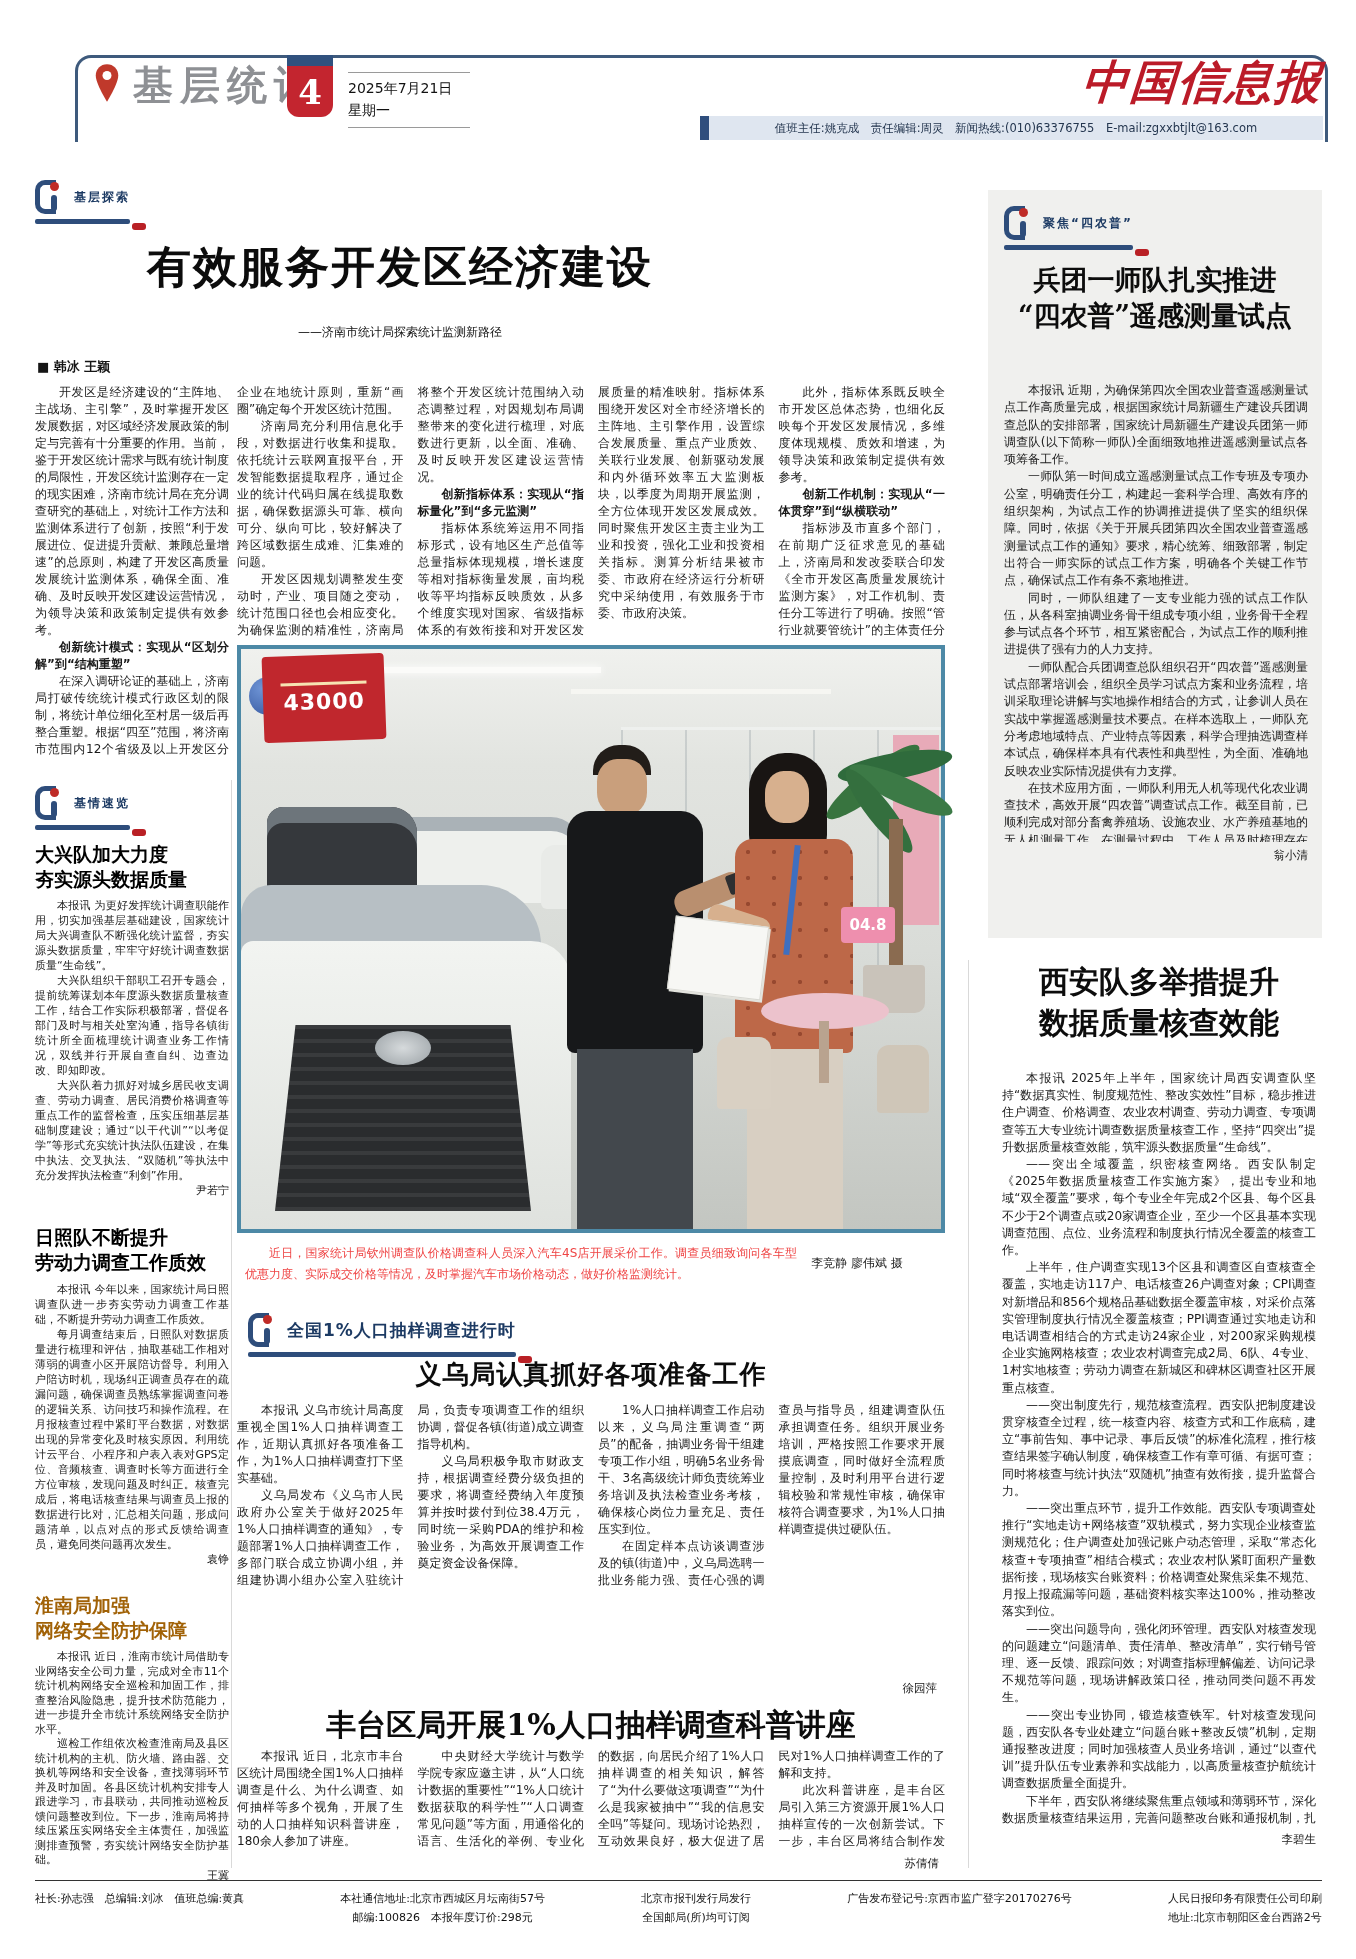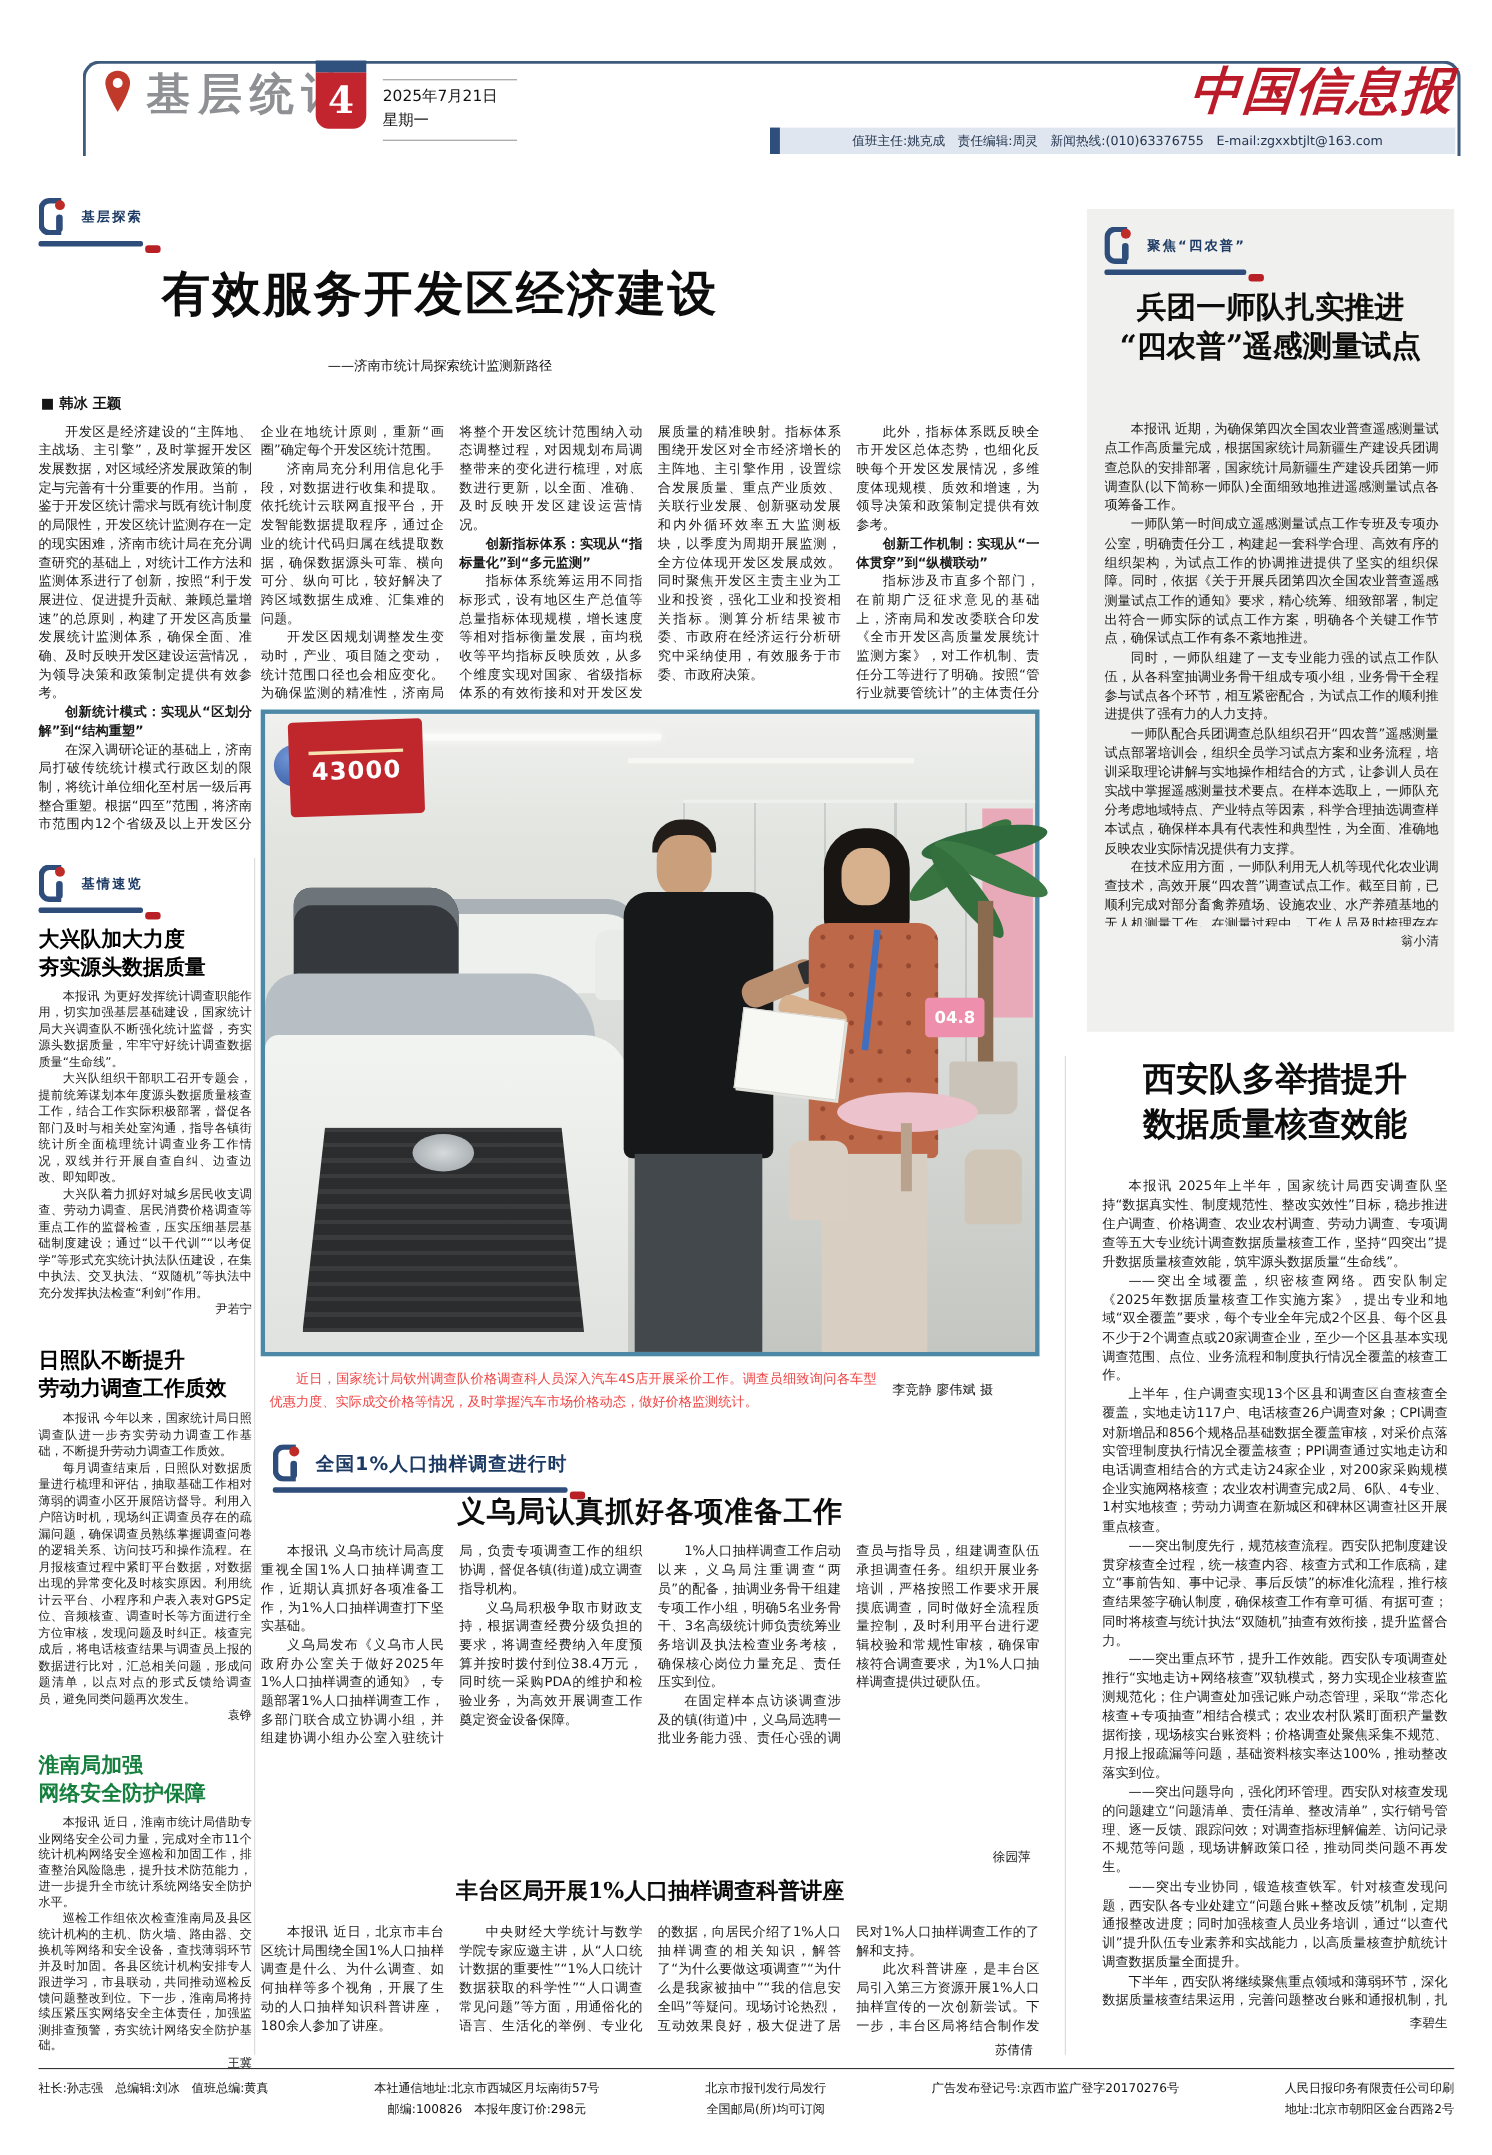--- a/index.html
+++ b/index.html
@@ -151,21 +151,21 @@
   <div class="abs" style="left:35px;top:1225px;font-size:19px;font-weight:bold;line-height:1.3;color:#000;">
     <div>日照队不断提升</div>
     <div>劳动力调查工作质效</div>
   </div>
   <div class="abs smallcol" style="left:35px;top:1282px;width:194px;">
     <p class="jp">本报讯 今年以来，国家统计局日照调查队进一步夯实劳动力调查工作基础，不断提升劳动力调查工作质效。</p>
     <p class="jp">每月调查结束后，日照队对数据质量进行梳理和评估，抽取基础工作相对薄弱的调查小区开展陪访督导。利用入户陪访时机，现场纠正调查员存在的疏漏问题，确保调查员熟练掌握调查问卷的逻辑关系、访问技巧和操作流程。在月报核查过程中紧盯平台数据，对数据出现的异常变化及时核实原因。利用统计云平台、小程序和户表入表对GPS定位、音频核查、调查时长等方面进行全方位审核，发现问题及时纠正。核查完成后，将电话核查结果与调查员上报的数据进行比对，汇总相关问题，形成问题清单，以点对点的形式反馈给调查员，避免同类问题再次发生。</p>
     <div class="byl-line">袁铮</div>
   </div>
 
-  <div class="abs" style="left:35px;top:1593px;font-size:19px;font-weight:bold;line-height:1.3;color:#15803d;">
+  <div class="abs" style="left:35px;top:1593px;font-size:19px;font-weight:bold;line-height:1.3;color:#a16207;">
     <div>淮南局加强</div>
     <div>网络安全防护保障</div>
   </div>
   <div class="abs smallcol" style="left:35px;top:1650px;width:194px;">
     <p class="jp" style="line-height:14.5px;">本报讯 近日，淮南市统计局借助专业网络安全公司力量，完成对全市11个统计机构网络安全巡检和加固工作，排查整治风险隐患，提升技术防范能力，进一步提升全市统计系统网络安全防护水平。</p>
     <p class="jp" style="line-height:14.5px;">巡检工作组依次检查淮南局及县区统计机构的主机、防火墙、路由器、交换机等网络和安全设备，查找薄弱环节并及时加固。各县区统计机构安排专人跟进学习，市县联动，共同推动巡检反馈问题整改到位。下一步，淮南局将持续压紧压实网络安全主体责任，加强监测排查预警，夯实统计网络安全防护基础。</p>
     <div class="byl-line">王冀</div>
   </div>
 
   <div class="abs photo" style="left:237px;top:645px;width:708px;height:588px;">
@@ -249,21 +249,21 @@
   <div class="abs hs" style="left:237px;top:1357px;width:708px;text-align:center;font-size:26px;letter-spacing:1px;">义乌局认真抓好各项准备工作</div>
   <div class="abs cols4 clip" style="left:237px;top:1402px;width:708px;height:276px;">
     <p class="jp">本报讯 义乌市统计局高度重视全国1%人口抽样调查工作，近期认真抓好各项准备工作，为1%人口抽样调查打下坚实基础。</p>
     <p class="jp">义乌局发布《义乌市人民政府办公室关于做好2025年1%人口抽样调查的通知》，专题部署1%人口抽样调查工作，多部门联合成立协调小组，并组建协调小组办公室入驻统计局，负责专项调查工作的组织协调，督促各镇(街道)成立调查指导机构。</p>
     <p class="jp">义乌局积极争取市财政支持，根据调查经费分级负担的要求，将调查经费纳入年度预算并按时拨付到位38.4万元，同时统一采购PDA的维护和检验业务，为高效开展调查工作奠定资金设备保障。</p>
     <p class="jp">1%人口抽样调查工作启动以来，义乌局注重调查“两员”的配备，抽调业务骨干组建专项工作小组，明确5名业务骨干、3名高级统计师负责统筹业务培训及执法检查业务考核，确保核心岗位力量充足、责任压实到位。</p>
     <p class="jp">在固定样本点访谈调查涉及的镇(街道)中，义乌局选聘一批业务能力强、责任心强的调查员与指导员，组建调查队伍承担调查任务。组织开展业务培训，严格按照工作要求开展摸底调查，同时做好全流程质量控制，及时利用平台进行逻辑校验和常规性审核，确保审核符合调查要求，为1%人口抽样调查提供过硬队伍。</p>
   </div>
   <div class="abs-byl" style="left:237px;top:1681px;width:700px;">徐园萍</div>
 
-  <div class="abs hs" style="left:237px;top:1705px;width:708px;text-align:center;font-size:20px;">丰台区局开展1%人口抽样调查科普讲座</div>
+  <div class="abs hs" style="left:237px;top:1705px;width:708px;text-align:center;font-size:30px;">丰台区局开展1%人口抽样调查科普讲座</div>
   <div class="abs cols4 clip" style="left:237px;top:1748px;width:708px;height:108px;">
     <p class="jp">本报讯 近日，北京市丰台区统计局围绕全国1%人口抽样调查是什么、为什么调查、如何抽样等多个视角，开展了生动的人口抽样知识科普讲座，180余人参加了讲座。</p>
     <p class="jp">中央财经大学统计与数学学院专家应邀主讲，从“人口统计数据的重要性”“1%人口统计数据获取的科学性”“人口调查常见问题”等方面，用通俗化的语言、生活化的举例、专业化的数据，向居民介绍了1%人口抽样调查的相关知识，解答了“为什么要做这项调查”“为什么是我家被抽中”“我的信息安全吗”等疑问。现场讨论热烈，互动效果良好，极大促进了居民对1%人口抽样调查工作的了解和支持。</p>
     <p class="jp">此次科普讲座，是丰台区局引入第三方资源开展1%人口抽样宣传的一次创新尝试。下一步，丰台区局将结合制作发放宣传折页、投放科普宣传短片、举办专场宣讲活动等方式，打好宣传主动仗，助力全国1%人口抽样调查顺利开展。</p>
   </div>
   <div class="abs-byl" style="left:237px;top:1856px;width:702px;">苏倩倩</div>
 
   <div class="abs graypanel" style="left:988px;top:190px;width:334px;height:748px;"></div>
 
   <div class="abs tag" style="left:1004px;top:206px;">

